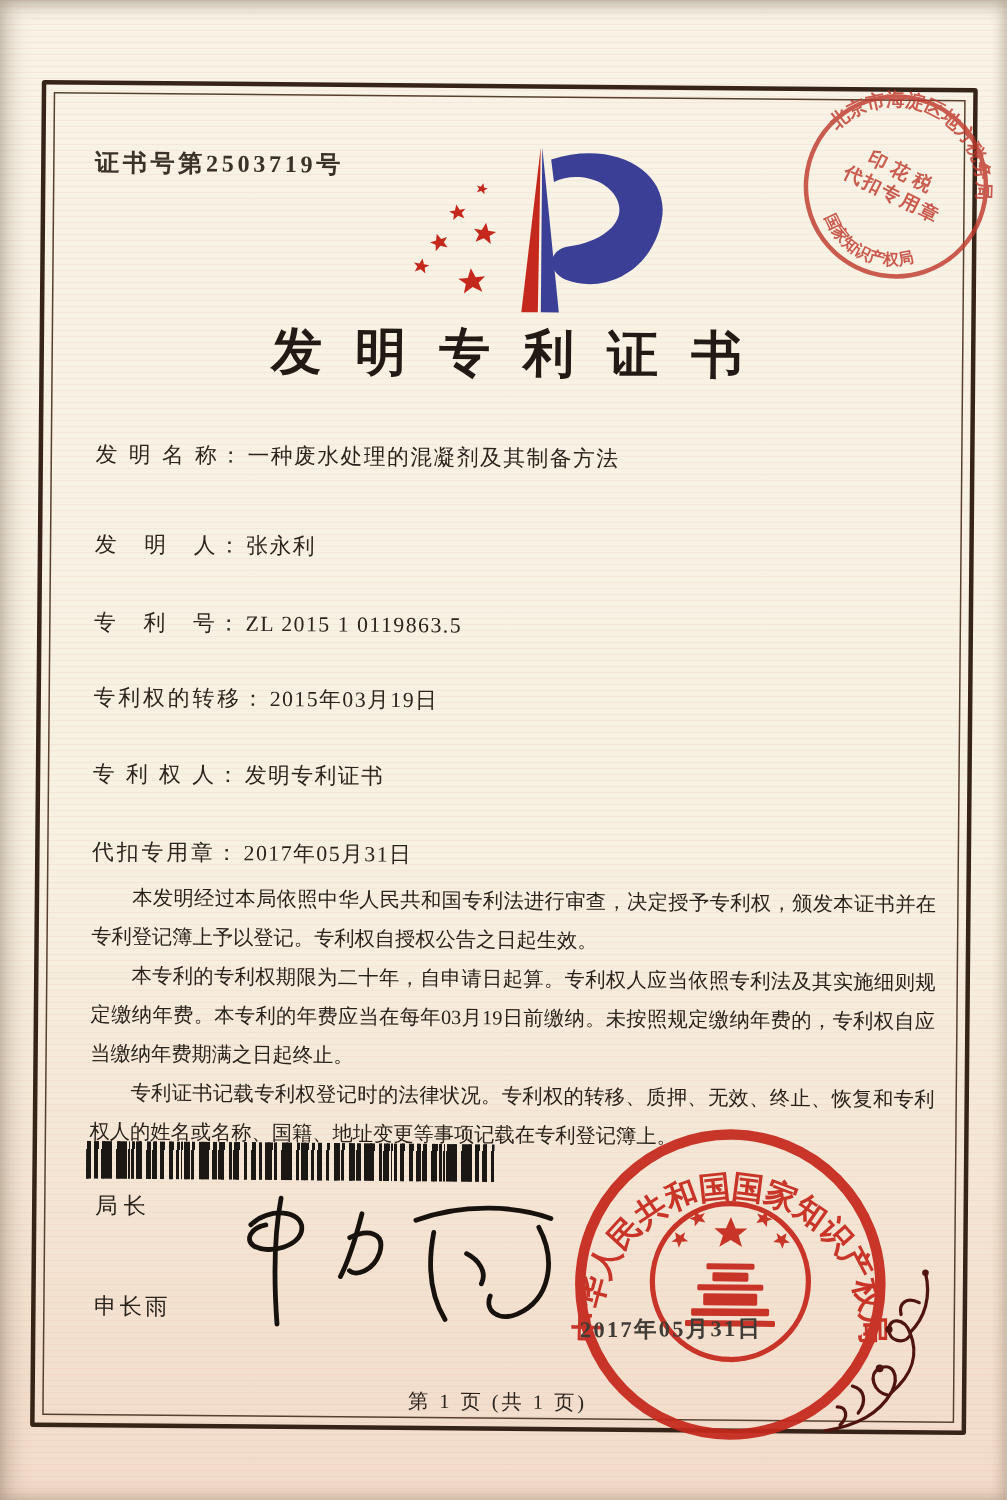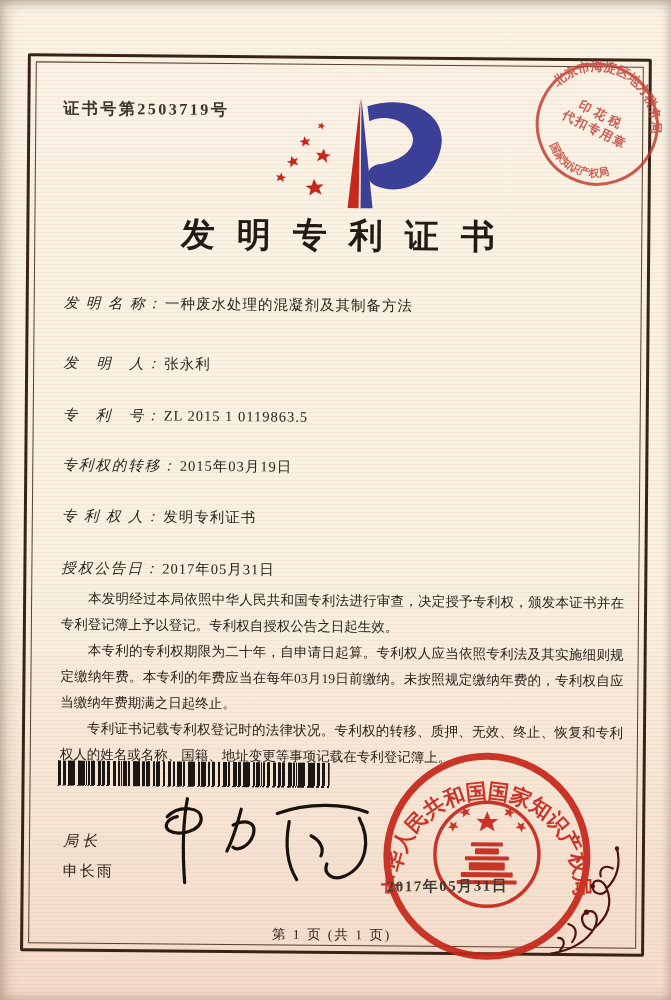--- a/index.html
+++ b/index.html
@@ -18,31 +18,31 @@
   }
   .tilt{position:absolute;inset:0;transform:rotate(.5deg);transform-origin:50% 50%;}
   .frame{position:absolute;left:24px;top:56px;width:618px;height:892px;border:3.5px solid #362419;border-radius:2px;}
   .frame-inner{position:absolute;inset:5px;border:1.5px solid #57402e;}
   .cert-no{position:absolute;left:60px;top:101px;font-size:16px;font-weight:600;letter-spacing:2.5px;color:#3a3128;}
   .logo{position:absolute;left:262px;top:96px;}
   .tax-seal{position:absolute;left:518px;top:46px;transform:rotate(26deg);opacity:.82;}
   .doc-title{position:absolute;left:0;right:0;top:213px;text-align:center;font-size:34px;font-weight:700;
     letter-spacing:22px;padding-left:22px;color:#211a15;}
   .field-row{position:absolute;left:62px;right:40px;font-size:14.5px;color:#2b241d;white-space:nowrap;}
-  .field-label{letter-spacing:2px;font-weight:500;font-style:italic;}
+  .field-label{letter-spacing:2px;font-weight:500;}
   .field-value{letter-spacing:1px;margin-left:2px;}
   .paras{position:absolute;left:62px;right:46px;top:588px;}
   .paras p{margin:0;font-size:13.5px;line-height:1.93;text-align:justify;text-indent:2em;color:#29221b;}
   .barcode{position:absolute;left:60px;top:763px;width:272px;height:25px;
     background:
       repeating-linear-gradient(90deg,#1a1714 0 2px,rgba(0,0,0,0) 2px 5px),
       repeating-linear-gradient(90deg,#1a1714 0 1px,rgba(0,0,0,0) 1px 7px),
       repeating-linear-gradient(90deg,#1a1714 0 3px,rgba(0,0,0,0) 3px 11px);
   }
-  .signer-title{position:absolute;left:66px;top:834px;font-size:15px;letter-spacing:4px;color:#2b241d;font-style:italic;}
+  .signer-title{position:absolute;left:66px;top:797px;font-size:15px;letter-spacing:4px;color:#2b241d;}
   .signer-name{position:absolute;left:66px;top:864px;font-size:15px;letter-spacing:2px;color:#2b241d;text-align:center;}
   .signature{position:absolute;left:152px;top:792px;}
   .office-seal{position:absolute;left:380px;top:745px;opacity:.93;}
   .seal-date{position:absolute;left:390px;top:876px;font-size:15px;font-weight:600;letter-spacing:1.5px;color:#403b34;transform:rotate(-1deg);}
   .flourish{position:absolute;left:546px;top:836px;}
   .page-footer{position:absolute;left:0;right:0;top:926px;text-align:center;font-size:13.5px;letter-spacing:2px;color:#2b241d;}
   .seal-text{font-family:"Liberation Serif","DejaVu Serif",serif;}
 </style>
 </head>
 <body>
@@ -100,21 +100,21 @@
     <div class="field-row" style="top:408px">
       <span class="field-label">专　利　号：</span><span class="field-value">ZL 2015 1 0119863.5</span>
     </div>
     <div class="field-row" style="top:458px">
       <span class="field-label">专利权的转移：</span><span class="field-value">2015年03月19日</span>
     </div>
     <div class="field-row" style="top:509px">
       <span class="field-label">专 利 权 人：</span><span class="field-value">发明专利证书</span>
     </div>
     <div class="field-row" style="top:561px">
-      <span class="field-label">授权公告日：</span><span class="field-value">2017年05月31日</span>
+      <span class="field-label">代扣专用章：</span><span class="field-value">2017年05月31日</span>
     </div>
 
     <div class="paras">
       <p>本发明经过本局依照中华人民共和国专利法进行审查，决定授予专利权，颁发本证书并在专利登记簿上予以登记。专利权自授权公告之日起生效。</p>
       <p>本专利的专利权期限为二十年，自申请日起算。专利权人应当依照专利法及其实施细则规定缴纳年费。本专利的年费应当在每年03月19日前缴纳。未按照规定缴纳年费的，专利权自应当缴纳年费期满之日起终止。</p>
       <p>专利证书记载专利权登记时的法律状况。专利权的转移、质押、无效、终止、恢复和专利权人的姓名或名称、国籍、地址变更等事项记载在专利登记簿上。</p>
     </div>
 
     <div class="barcode"></div>
 

